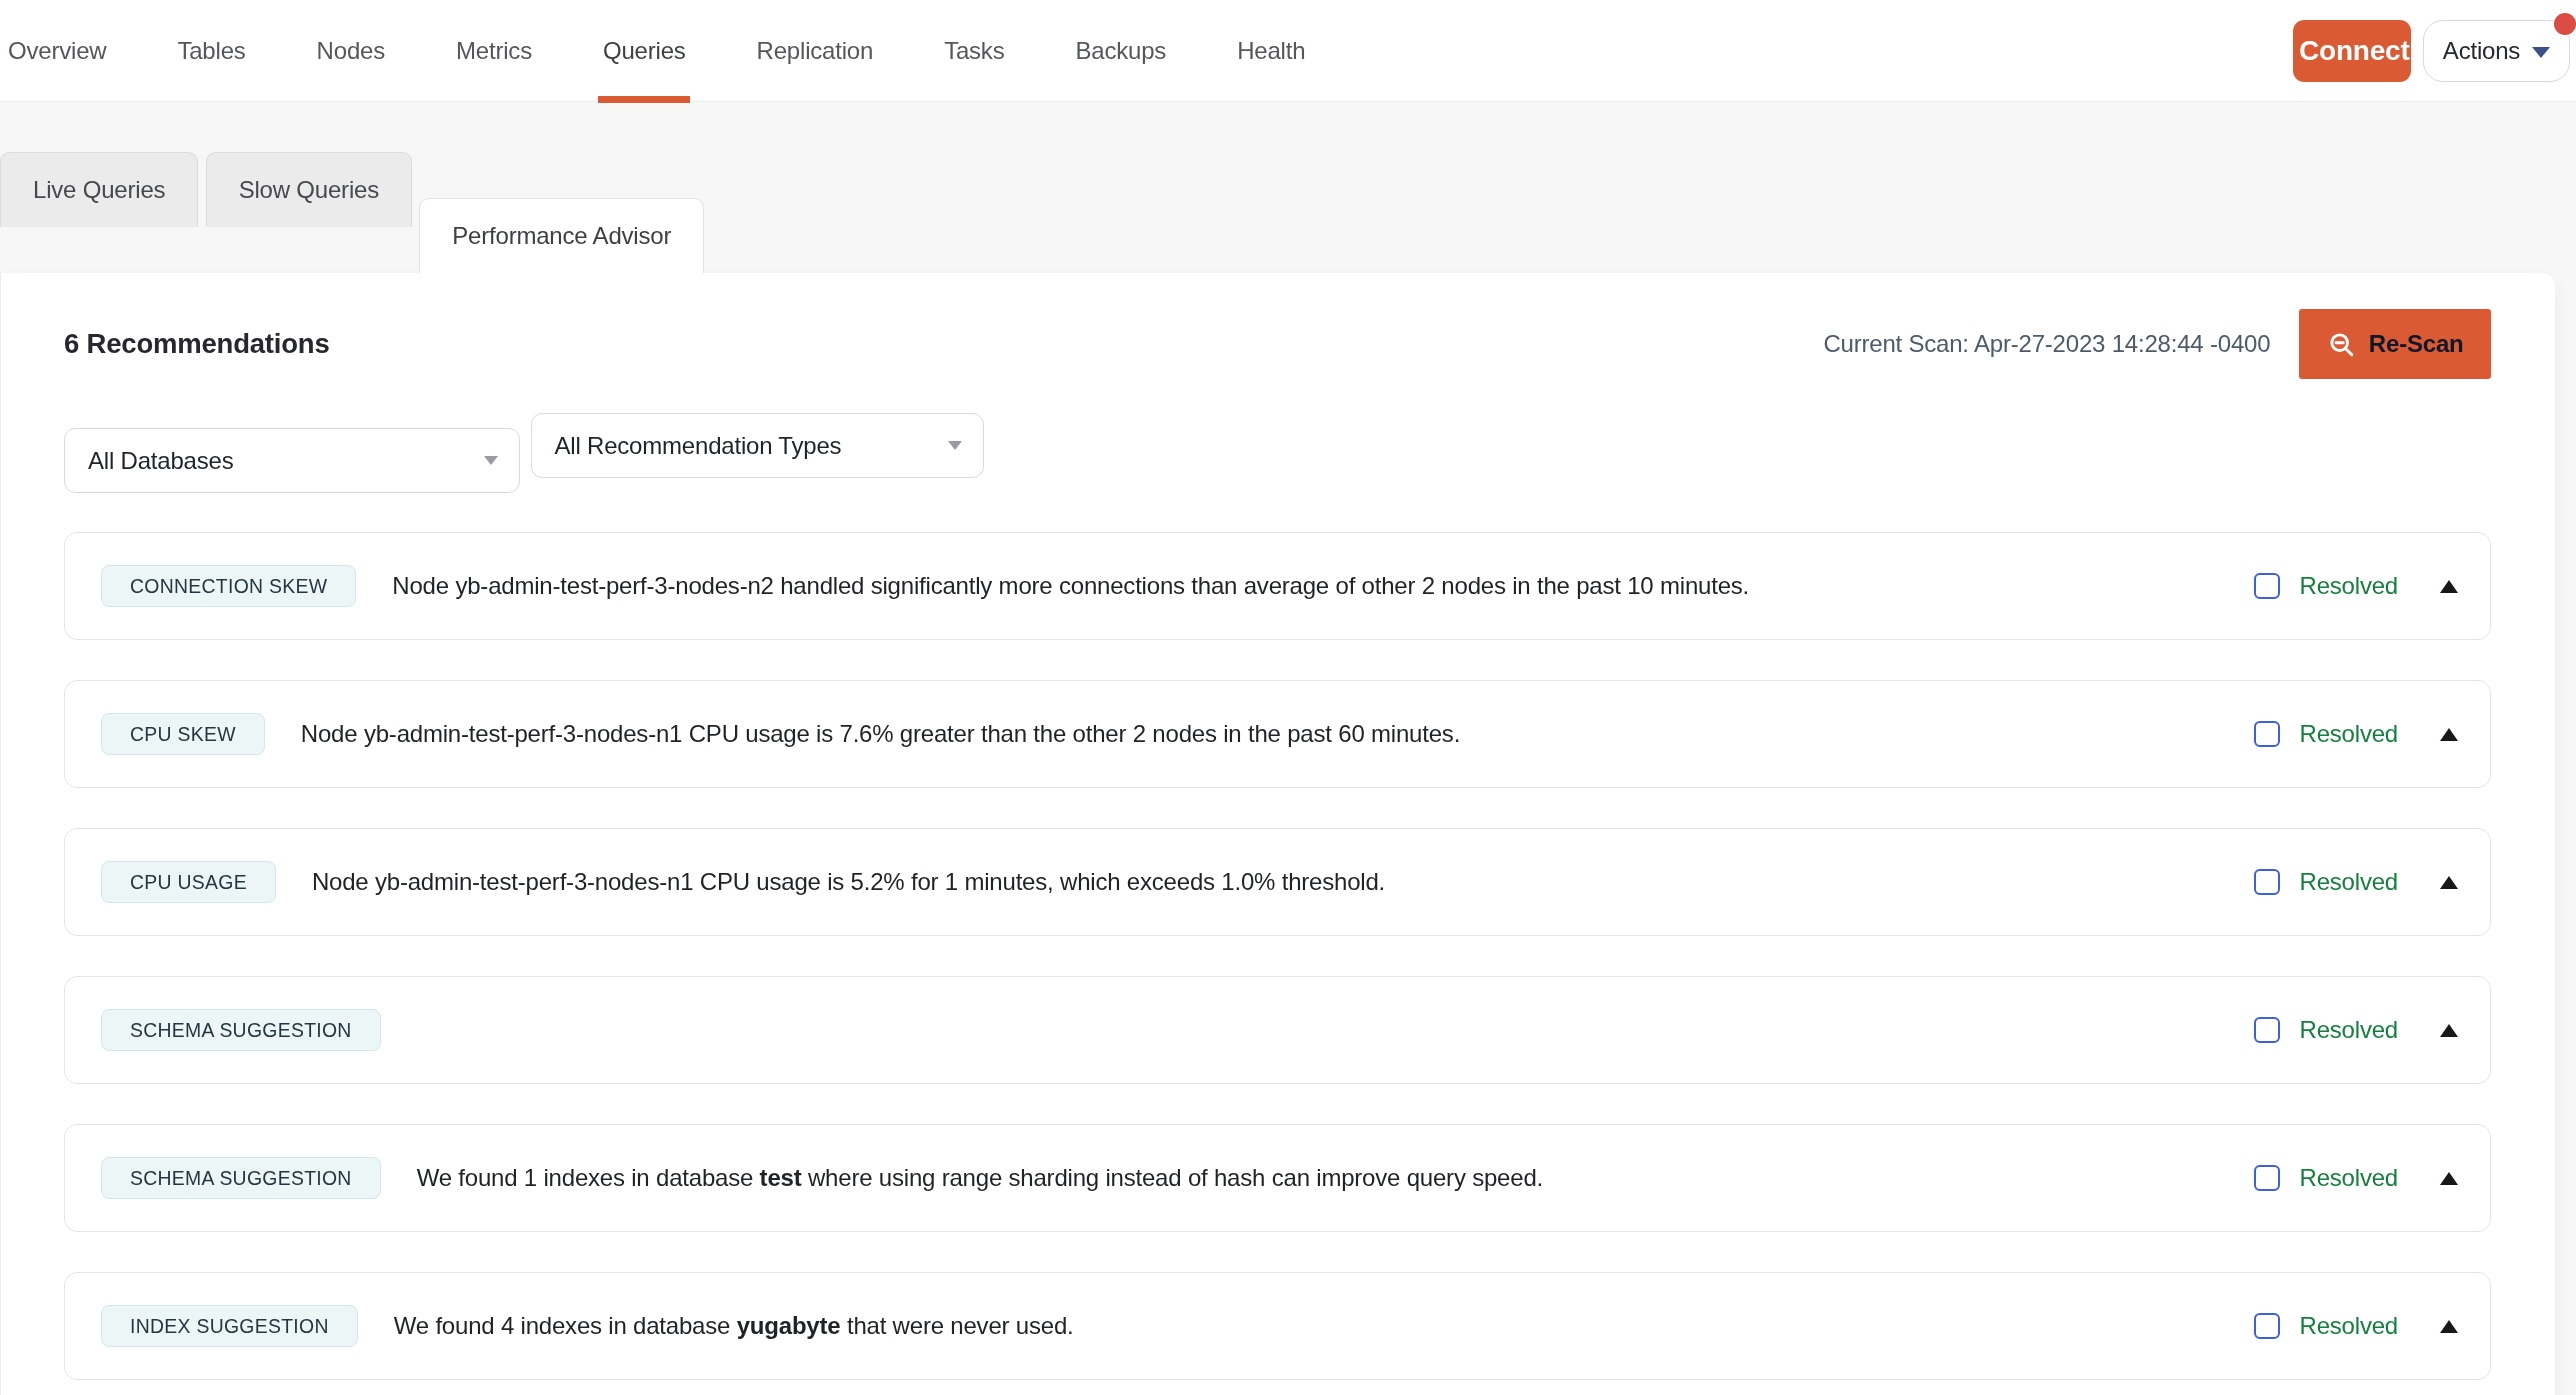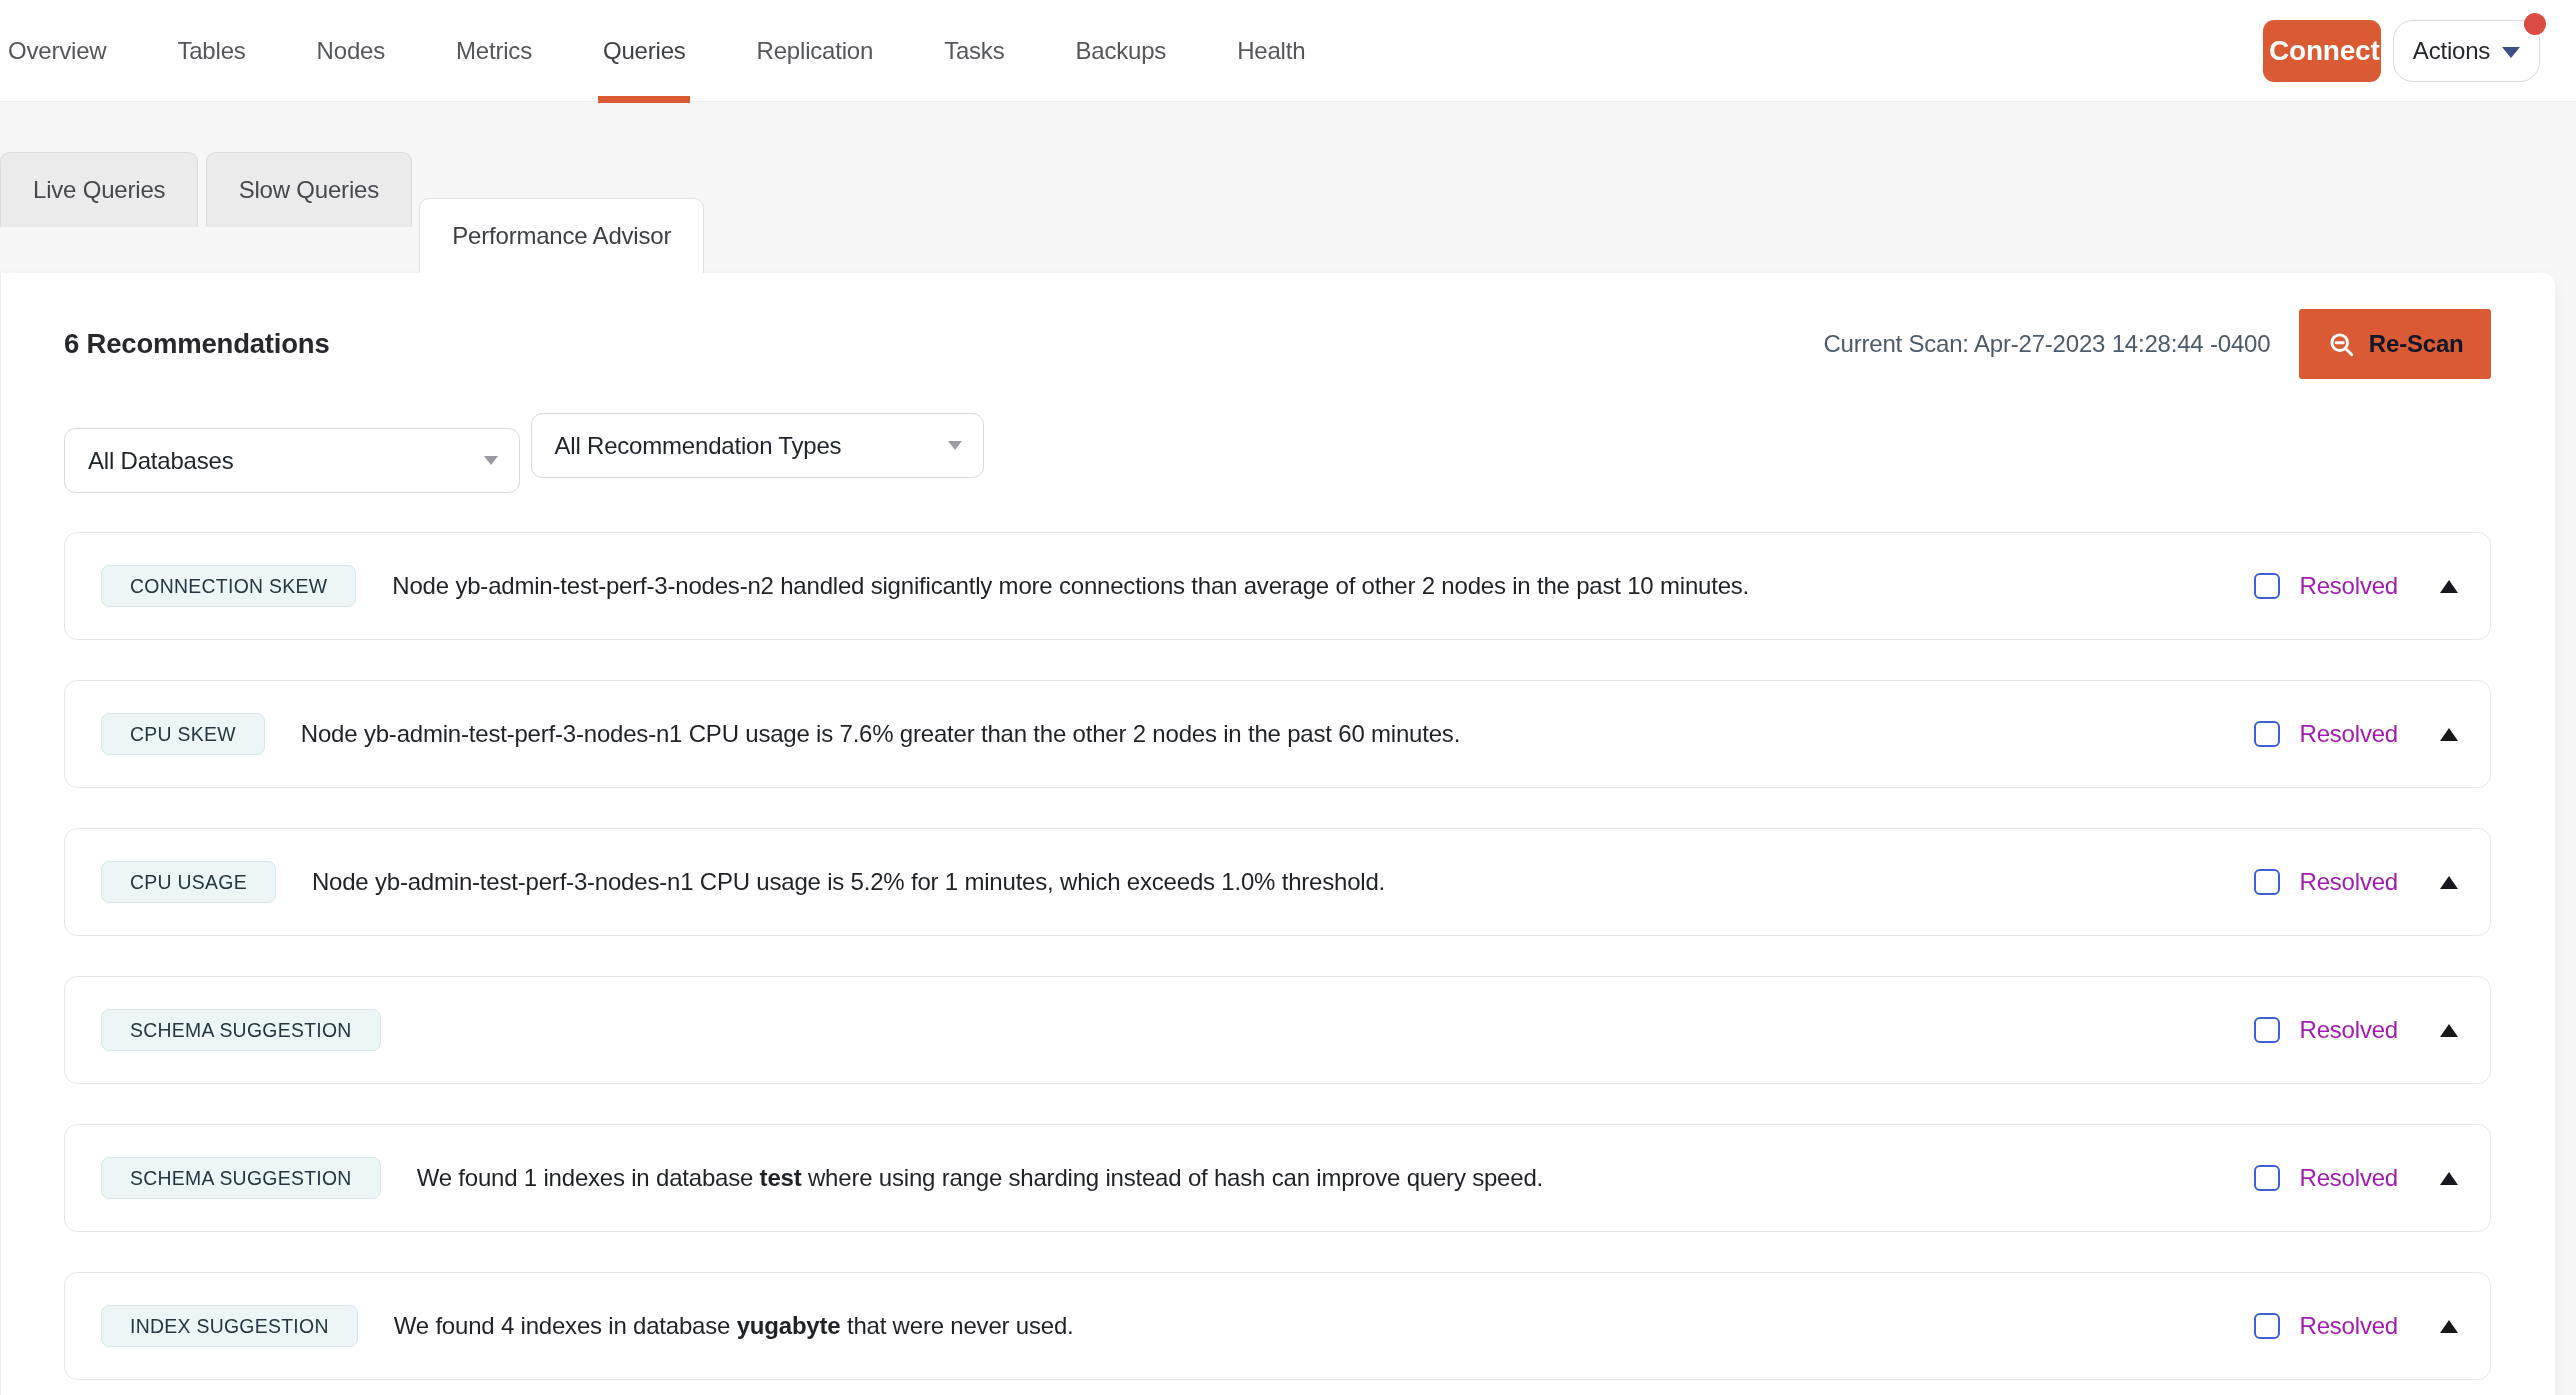--- a/index.html
+++ b/index.html
@@ -19,21 +19,21 @@
     width:2576px;height:1396px;
     background:var(--page-bg);
     font-family:"Liberation Sans",sans-serif;
     color:#232529;
     overflow:hidden;
   }
 
   
   .topnav{
     height:102px;background:#fff;border-bottom:1.6px solid #ECECEE;
-    display:flex;align-items:stretch;padding:0 36px 0 8px;
+    display:flex;align-items:stretch;padding:0 6px 0 8px;
   }
   .nav-items{display:flex;align-items:stretch;gap:71px;}
   .nav-item{
     display:flex;align-items:center;font-size:24px;color:#55575C;
     position:relative;cursor:pointer;letter-spacing:-0.2px;white-space:nowrap;
   }
   .nav-item.active{color:#3E4146;}
   .nav-item.active::after{
     content:"";position:absolute;left:-4.9px;right:-4.9px;bottom:-1.6px;height:6.5px;
     background:var(--orange);
@@ -116,21 +116,21 @@
     padding:0 28px;font-size:19.4px;color:#243640;letter-spacing:0.3px;
     white-space:nowrap;flex-shrink:0;
   }
   .msg{margin-left:36px;font-size:24px;color:#1F2227;white-space:nowrap;letter-spacing:-0.2px;}
   .msg b{font-weight:700;}
   .card-right{margin-left:auto;display:flex;align-items:center;flex-shrink:0;}
   .checkbox{
     width:26px;height:26px;border:2.4px solid var(--checkbox-blue);
     border-radius:5.7px;background:#fff;cursor:pointer;flex-shrink:0;
   }
-  .resolved-label{margin-left:20px;font-size:24px;color:#a21caf;letter-spacing:-0.2px;}
+  .resolved-label{margin-left:20px;font-size:24px;color:#15803d;letter-spacing:-0.2px;}
   .tri-up{
     margin-left:42px;width:0;height:0;
     border-left:9.7px solid transparent;border-right:9.7px solid transparent;
     border-bottom:13.8px solid #17181B;cursor:pointer;
   }
 </style>
 </head>
 <body>
 
 <header class="topnav">

